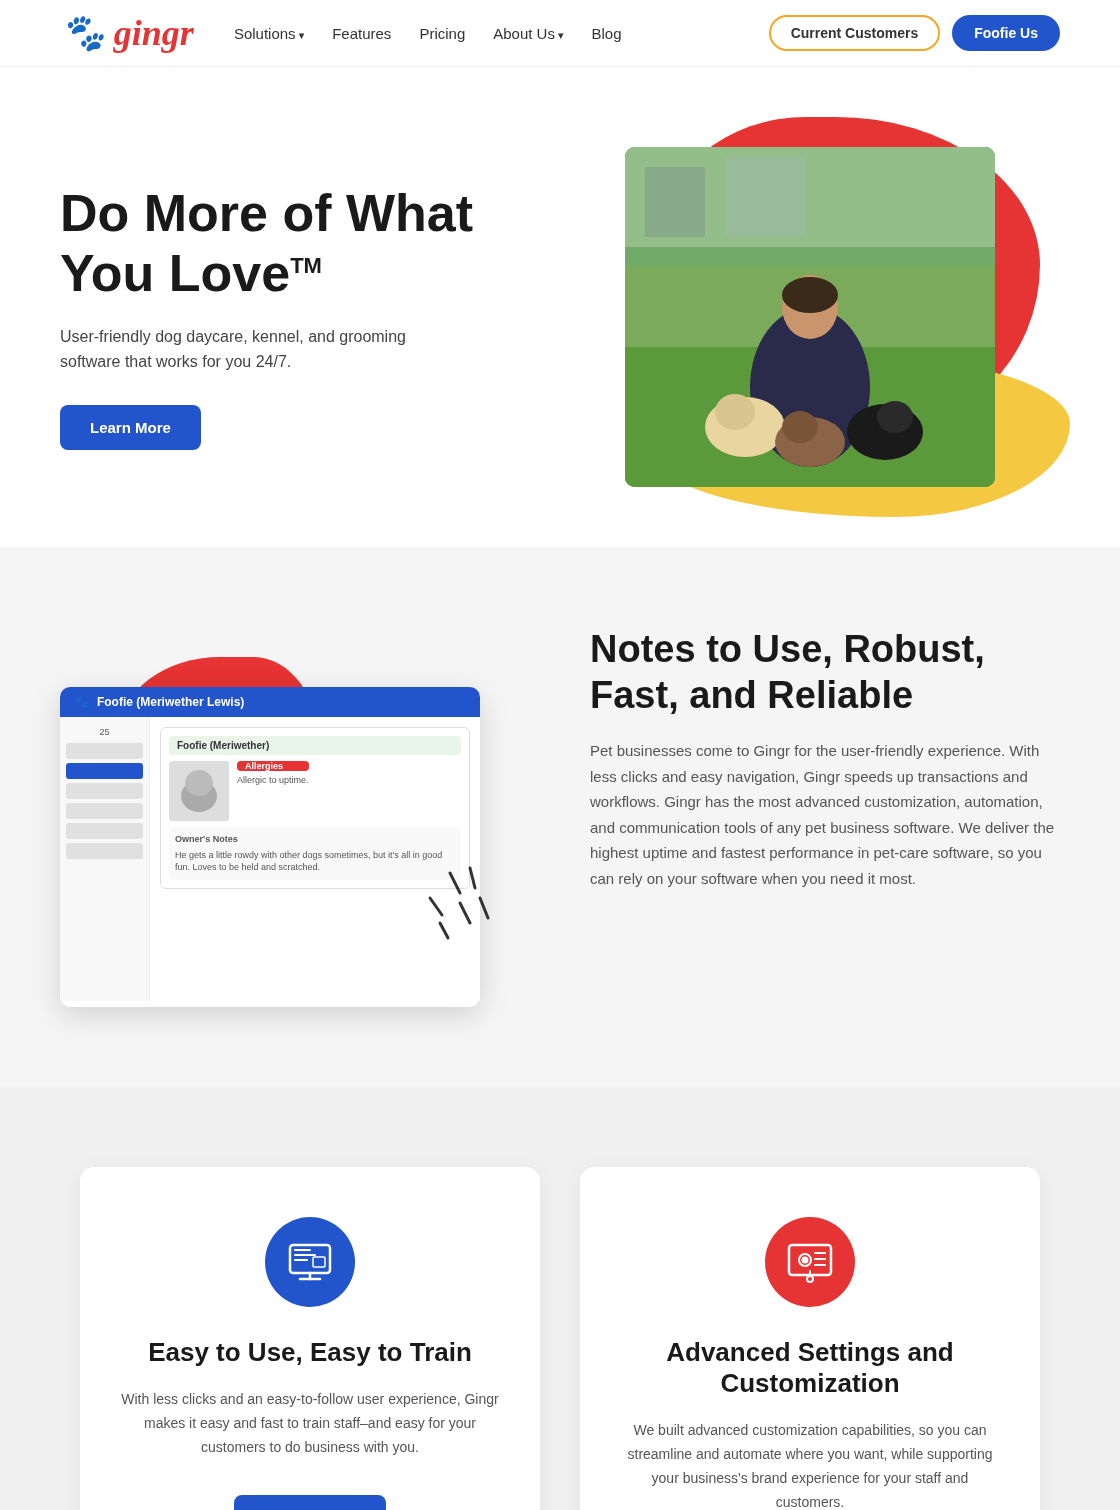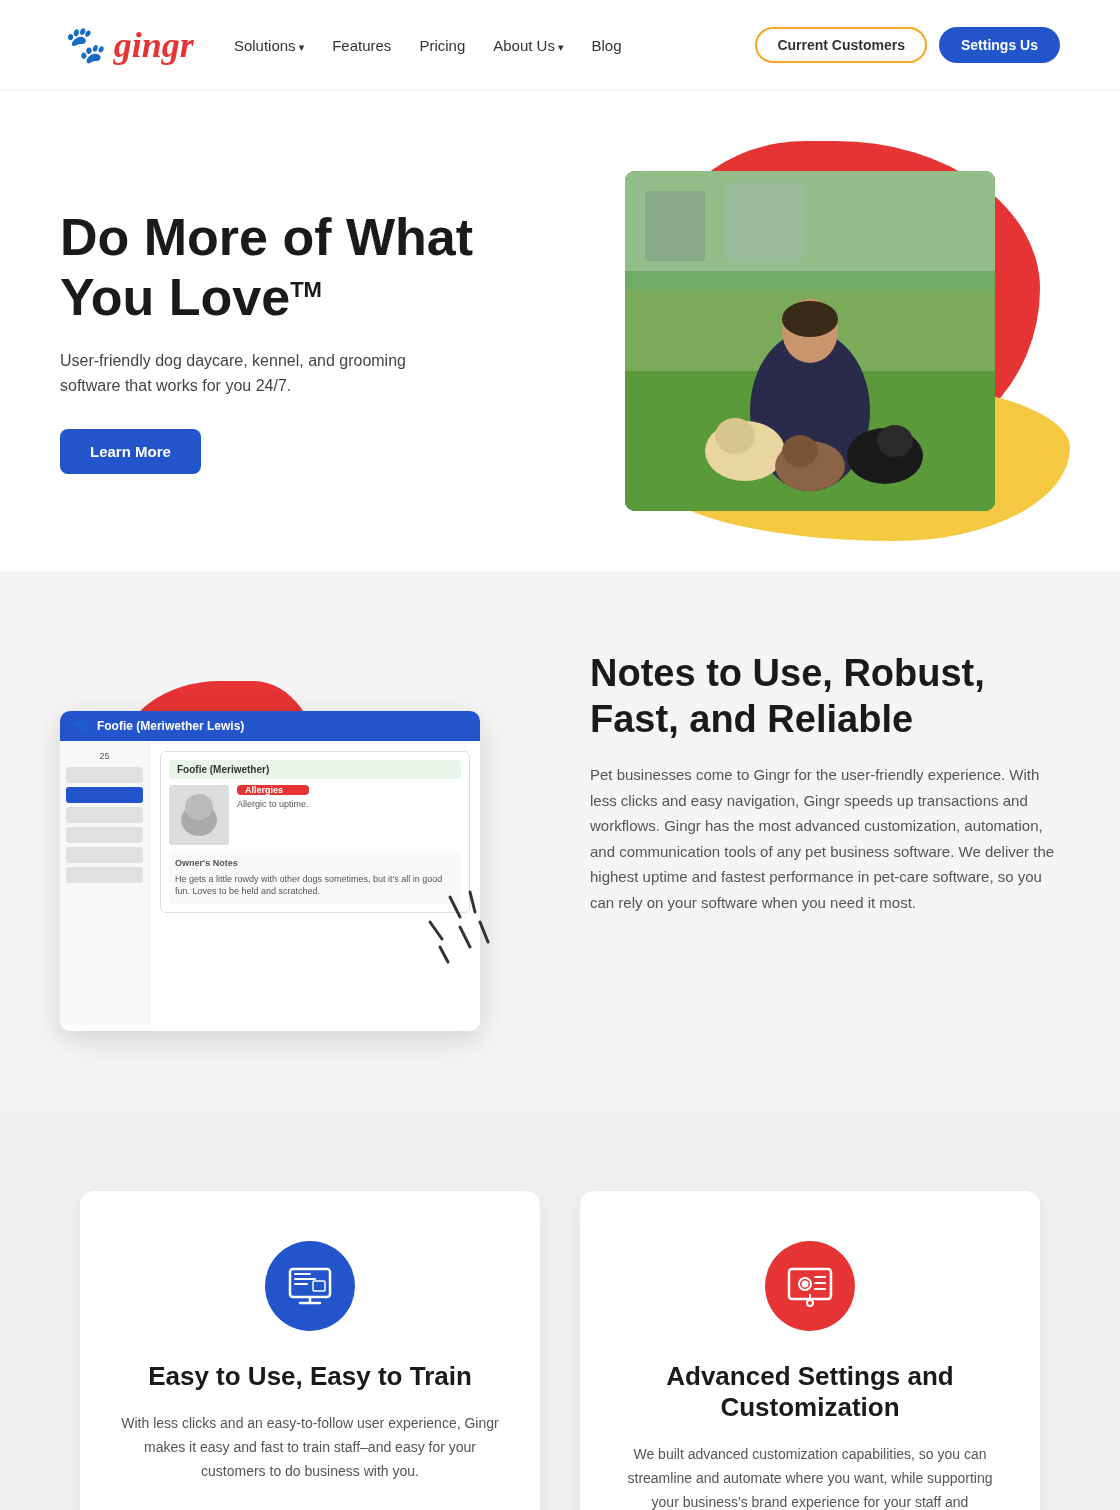--- a/index.html
+++ b/index.html
@@ -2,21 +2,21 @@
 <html><head>
   <meta charset="utf-8">
   <style>
     * { margin: 0; padding: 0; box-sizing: border-box; }
     body { font-family: 'Helvetica Neue', Arial, sans-serif; background: #fff; width: 1120px; overflow-x: hidden; }
 
     
     nav {
       display: flex;
       align-items: center;
-      padding: 24px 60px;
+      padding: 12px 60px;
       background: #fff;
       border-bottom: 1px solid #eee;
       position: sticky;
       top: 0;
       z-index: 100;
     }
     .logo {
       font-family: Georgia, serif;
       font-size: 36px;
       color: #e63333;
@@ -369,21 +369,21 @@
   </div>
   <div class="nav-links">
     <a href="#" class="has-dropdown">Solutions</a>
     <a href="#">Features</a>
     <a href="#">Pricing</a>
     <a href="#" class="has-dropdown">About Us</a>
     <a href="#">Blog</a>
   </div>
   <div class="nav-actions">
     <button class="btn-outline">Current Customers</button>
-    <button class="btn-primary">Settings Us</button>
+    <button class="btn-primary">Foofie Us</button>
   </div>
 </nav>
 
 <section class="hero">
   <div class="hero-text">
     <h1>
       <span>Do More of What</span><br>
       <span>You Love</span><sup>TM</sup>
     </h1>
     <p>User-friendly dog daycare, kennel, and grooming software that works for you 24/7.</p>

